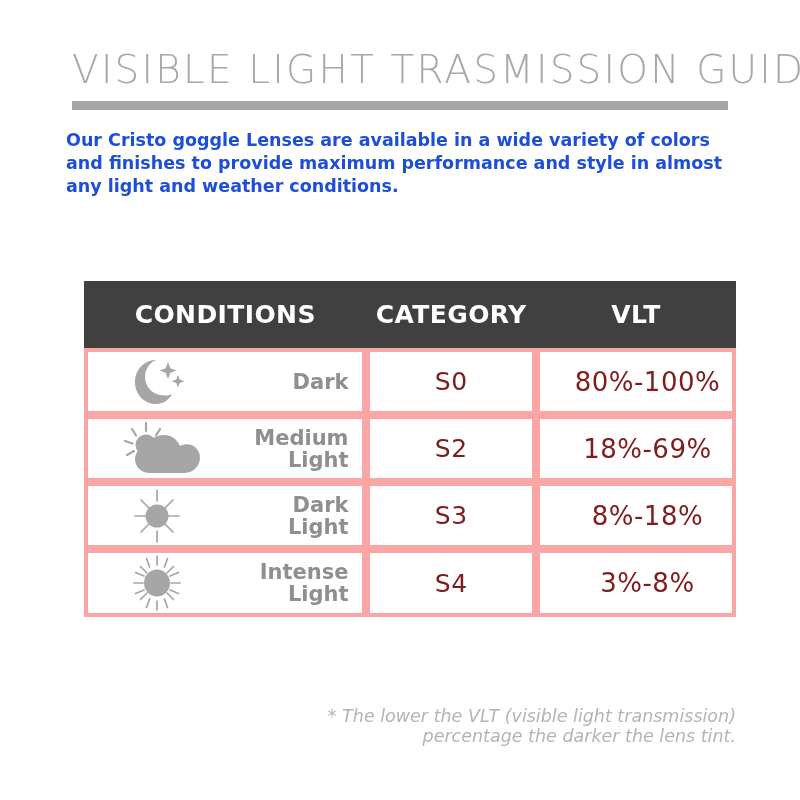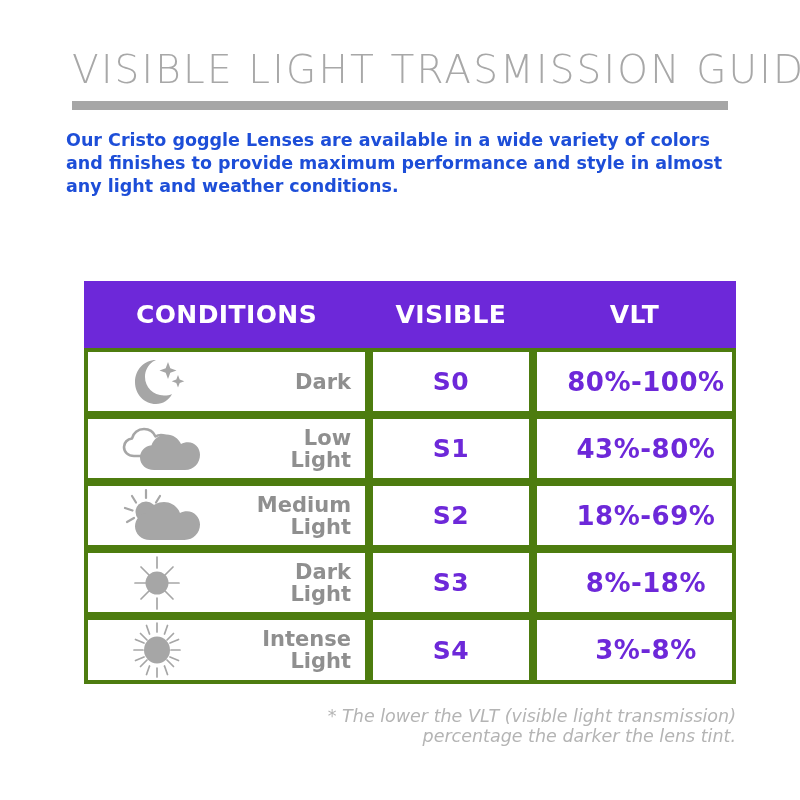--- a/index.html
+++ b/index.html
@@ -52,35 +52,35 @@
   .vlt-table {
     position: absolute;
     left: 84px;
     top: 281px;
     width: 652px;
     border-collapse: separate;
     border-spacing: 0;
   }
   .vlt-table tr { height: 67px; }
 
-  .thead-row { background: #6d28d9; height: 50px; }
+  .thead-row { background: #404040; height: 50px; }
   .thead-row th {
     color: #ffffff;
     font-size: 25px;
     font-weight: bold;
     letter-spacing: 0.4px;
     text-align: center;
     padding: 0;
     font-family: "DejaVu Sans", sans-serif;
     vertical-align: middle;
   }
 
   .vlt-table td {
     background: #ffffff;
-    border: 4px solid #4d7c0f;
+    border: 4px solid #fca5a5;
     padding: 0;
     vertical-align: middle;
   }
   .col-cond { width: 288px; }
   .col-cat  { width: 166px; }
   .col-vlt  { width: 198px; }
 
   .cond-cell {
     display: flex;
     align-items: center;
@@ -101,22 +101,22 @@
     font-weight: bold;
     color: #8f8f8f;
     text-align: right;
     line-height: 22px;
     white-space: pre-line;
     font-family: "DejaVu Sans", sans-serif;
   }
   .cat-val, .vlt-val {
     text-align: center;
     font-size: 25px;
-    font-weight: bold;
-    color: #6d28d9;
+    font-weight: normal;
+    color: #7f1d1d;
     letter-spacing: 0.5px;
     font-family: "DejaVu Sans", sans-serif;
   }
   .vlt-val { font-size: 26px; padding-left: 23px; }
 
   
   .footnote {
     position: absolute;
     right: 64px;
     top: 706px;
@@ -133,21 +133,21 @@
 <body>
 
 <div class="page-title">VISIBLE LIGHT TRASMISSION GUIDE</div>
 <div class="title-rule"></div>
 <div class="intro">Our Cristo goggle Lenses are available in a wide variety of colors and finishes to provide maximum performance and style in almost any light and weather conditions.</div>
 
 <table class="vlt-table">
   <thead>
     <tr class="thead-row">
       <th class="col-cond">CONDITIONS</th>
-      <th class="col-cat">VISIBLE</th>
+      <th class="col-cat">CATEGORY</th>
       <th class="col-vlt">VLT</th>
     </tr>
   </thead>
   <tbody>
 
     <tr>
       <td class="col-cond">
         <div class="cond-cell">
           <span class="cond-icon">
             <svg width="62" height="50" viewBox="0 0 62 50">
@@ -162,46 +162,20 @@
         </div>
       </td>
       <td class="col-cat">
         <div class="cat-val">S0</div>
       </td>
       <td class="col-vlt">
         <div class="vlt-val">80%-100%</div>
       </td>
     </tr>
 
-    <tr>
-      <td class="col-cond">
-        <div class="cond-cell">
-          <span class="cond-icon">
-            <svg width="86" height="52" viewBox="0 0 86 52">
-              <path d="M20 33 C14 33 10 29 10 24 C10 19.5 13.5 16 18 15.5
-                       C19 10 24 6 30 6 C35 6 39.5 9 41.5 13.5
-                       C43 12.5 45 12 47 12 C52.5 12 57 16.5 57 22
-                       C57 28 52.5 33 46 33 Z" fill="#ffffff" stroke="#a6a6a6" stroke-width="2.6" stroke-linejoin="round"></path>
-              <path d="M40 47 C32 47 26 41.5 26 34.5 C26 28 31 22.8 37.5 22.2
-                       C39.5 16 45.5 11.5 52.5 11.5 C59 11.5 64.5 15.5 67 21
-                       C69 19.8 71.4 19.2 74 19.2 C81 19.2 86 24.8 86 31.8
-                       C86 40 80 47 71 47 Z" fill="#a6a6a6"></path>
-            </svg>
-          </span>
-          <span class="cond-label">Low
-Light</span>
-        </div>
-      </td>
-      <td class="col-cat">
-        <div class="cat-val">S1</div>
-      </td>
-      <td class="col-vlt">
-        <div class="vlt-val">43%-80%</div>
-      </td>
-    </tr>
 
     <tr>
       <td class="col-cond">
         <div class="cond-cell">
           <span class="cond-icon">
             <svg width="86" height="56" viewBox="0 0 86 56">
               <g stroke="#a6a6a6" stroke-width="2.2" stroke-linecap="round">
                 <line x1="32" y1="2" x2="32" y2="10"></line>
                 <line x1="18" y1="8" x2="22" y2="14.5"></line>
                 <line x1="46" y1="8" x2="42" y2="14.5"></line>

